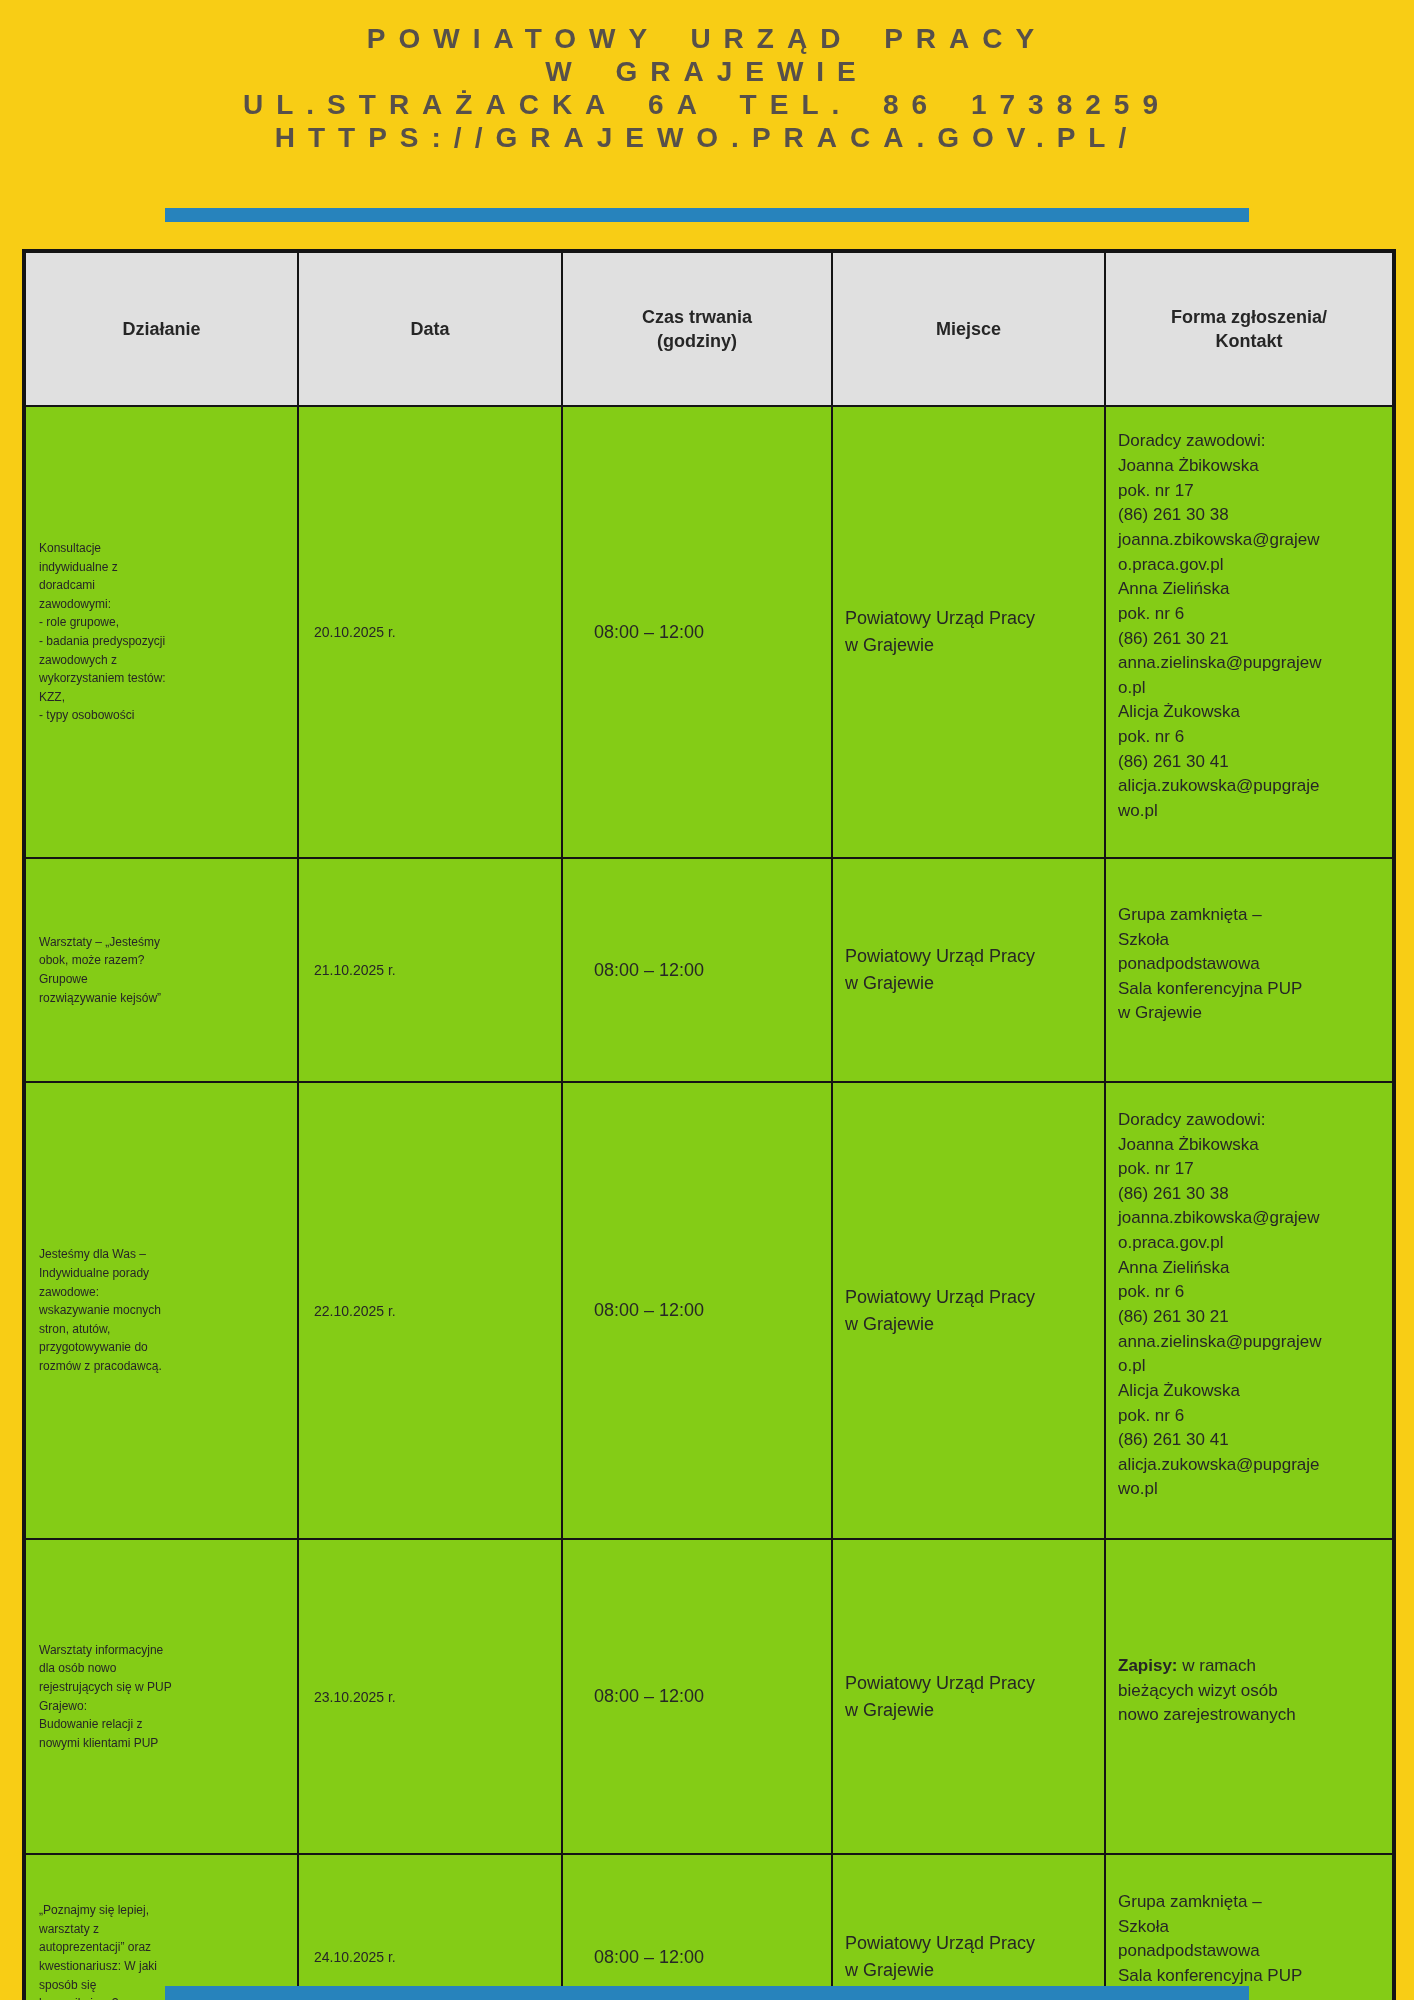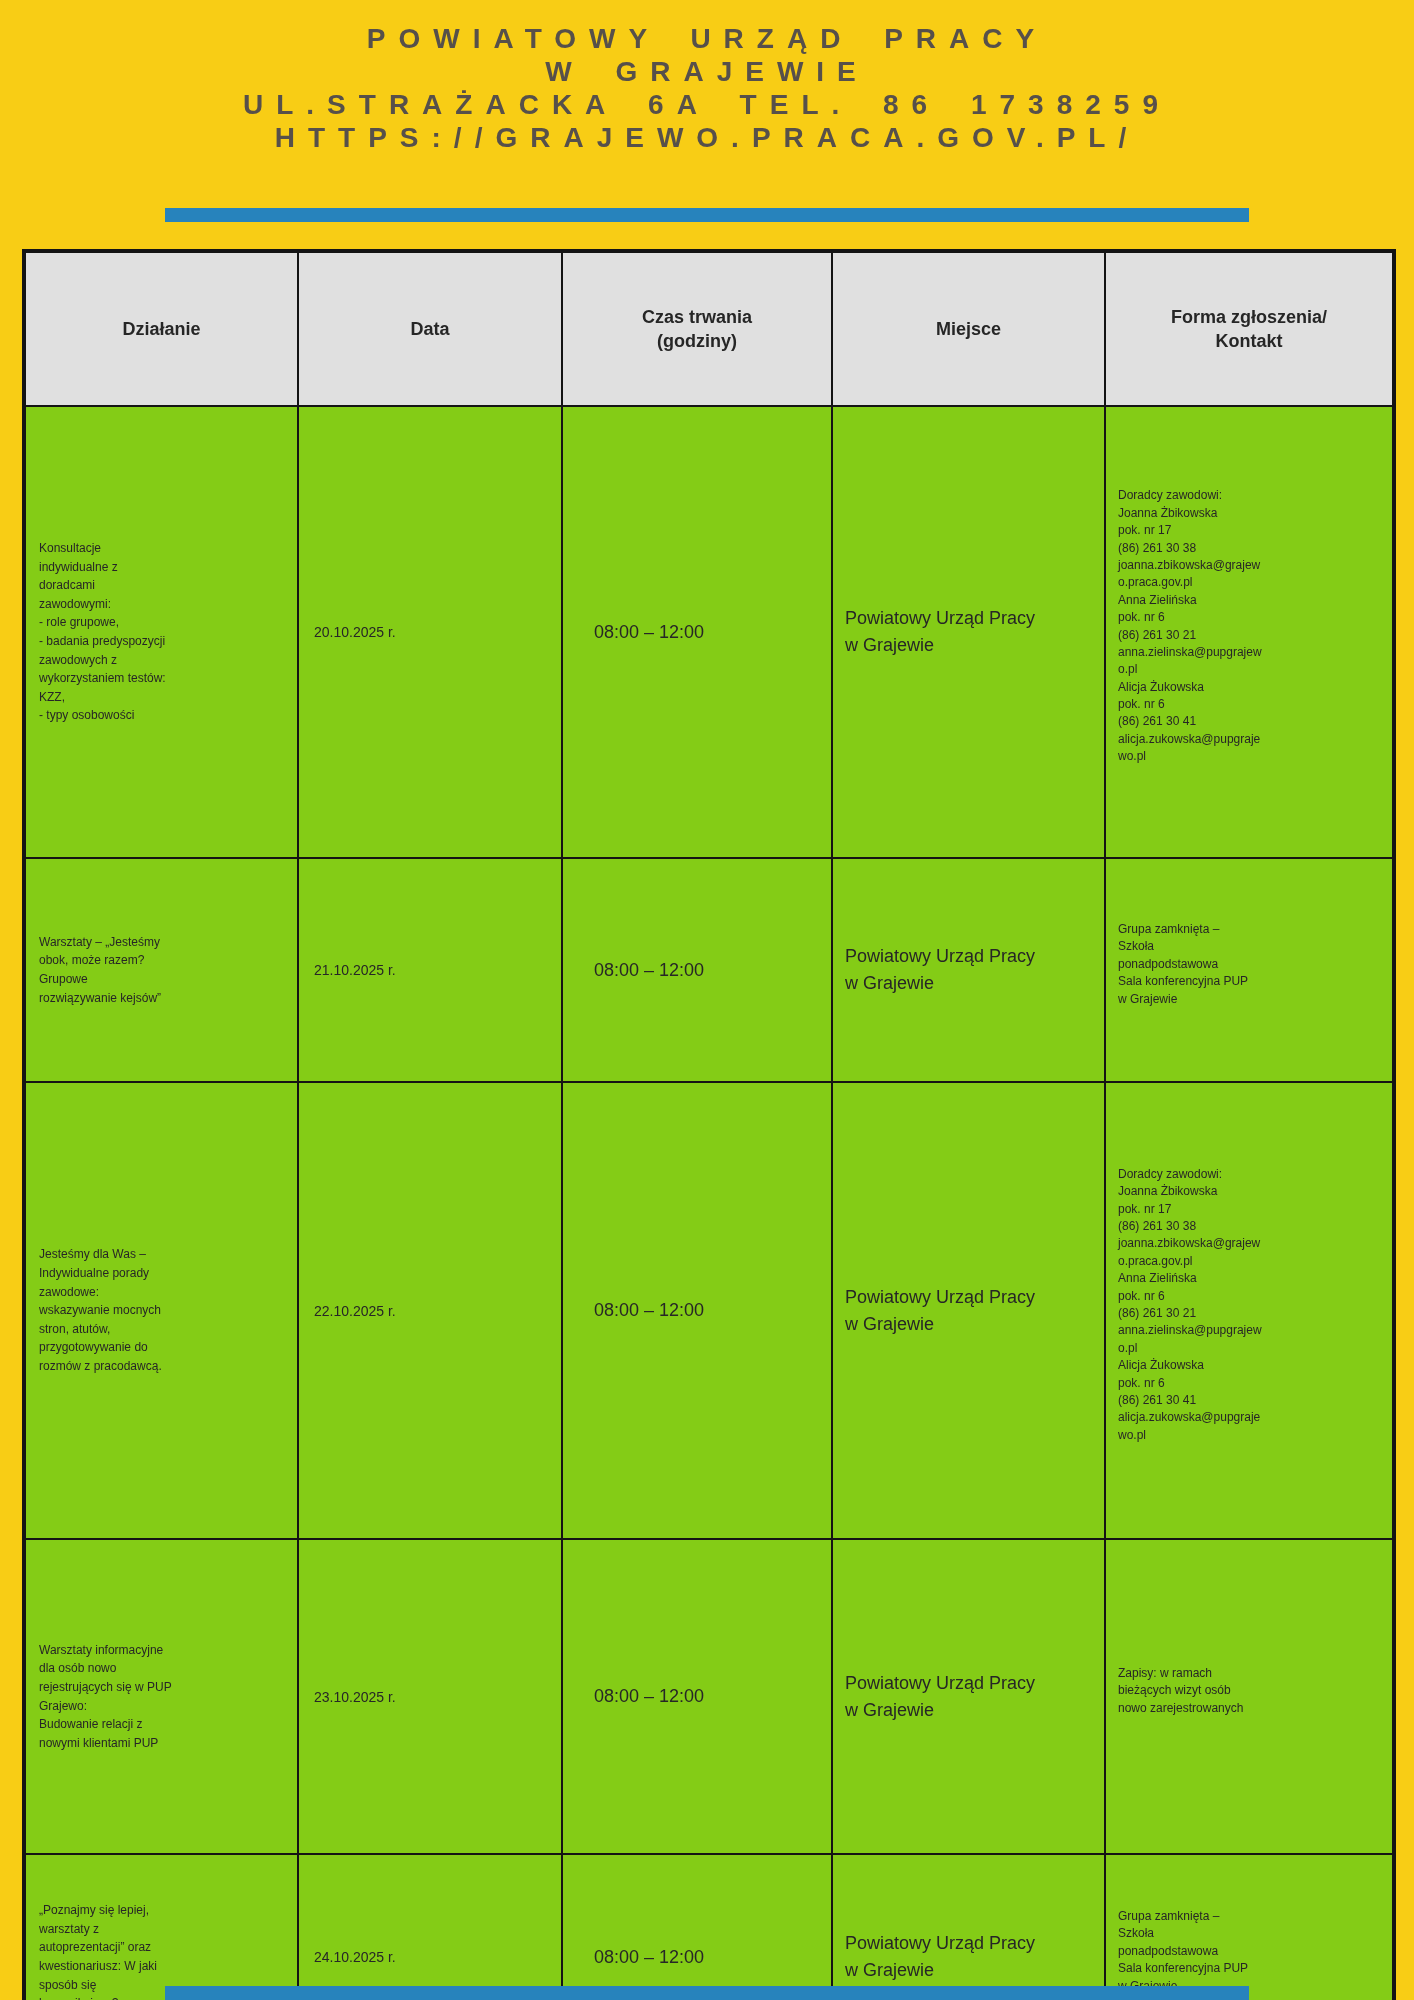--- a/index.html
+++ b/index.html
@@ -56,22 +56,22 @@
   }
   tr.r0{height:452px;}
   tr.r1{height:224px;}
   tr.r2{height:457px;}
   tr.r3{height:315px;}
   tr.r4{height:207px;}
   td.activity{padding:8px 8px 8px 13px;font-size:12px;line-height:1.55;}
   td.date{padding-left:15px;font-size:14px;}
   td.time{padding-left:31px;font-size:18px;}
   td.place{padding:4px 4px 4px 12px;font-size:18px;line-height:1.5;}
-  td.contact{padding:8px 4px 19px 12px;font-size:12px;line-height:1.45;}
-  .b{font-weight:normal;}
+  td.contact{padding:8px 4px 19px 12px;font-size:17px;line-height:1.45;}
+  .b{font-weight:bold;}
 </style>
 </head>
 <body>
 
 <div class="masthead">
   <div class="m-line">POWIATOWY URZĄD PRACY</div>
   <div class="m-line">W GRAJEWIE</div>
   <div class="m-line">UL.STRAŻACKA 6A TEL. 86 1738259</div>
   <div class="m-line">HTTPS://GRAJEWO.PRACA.GOV.PL/</div>
 </div>

